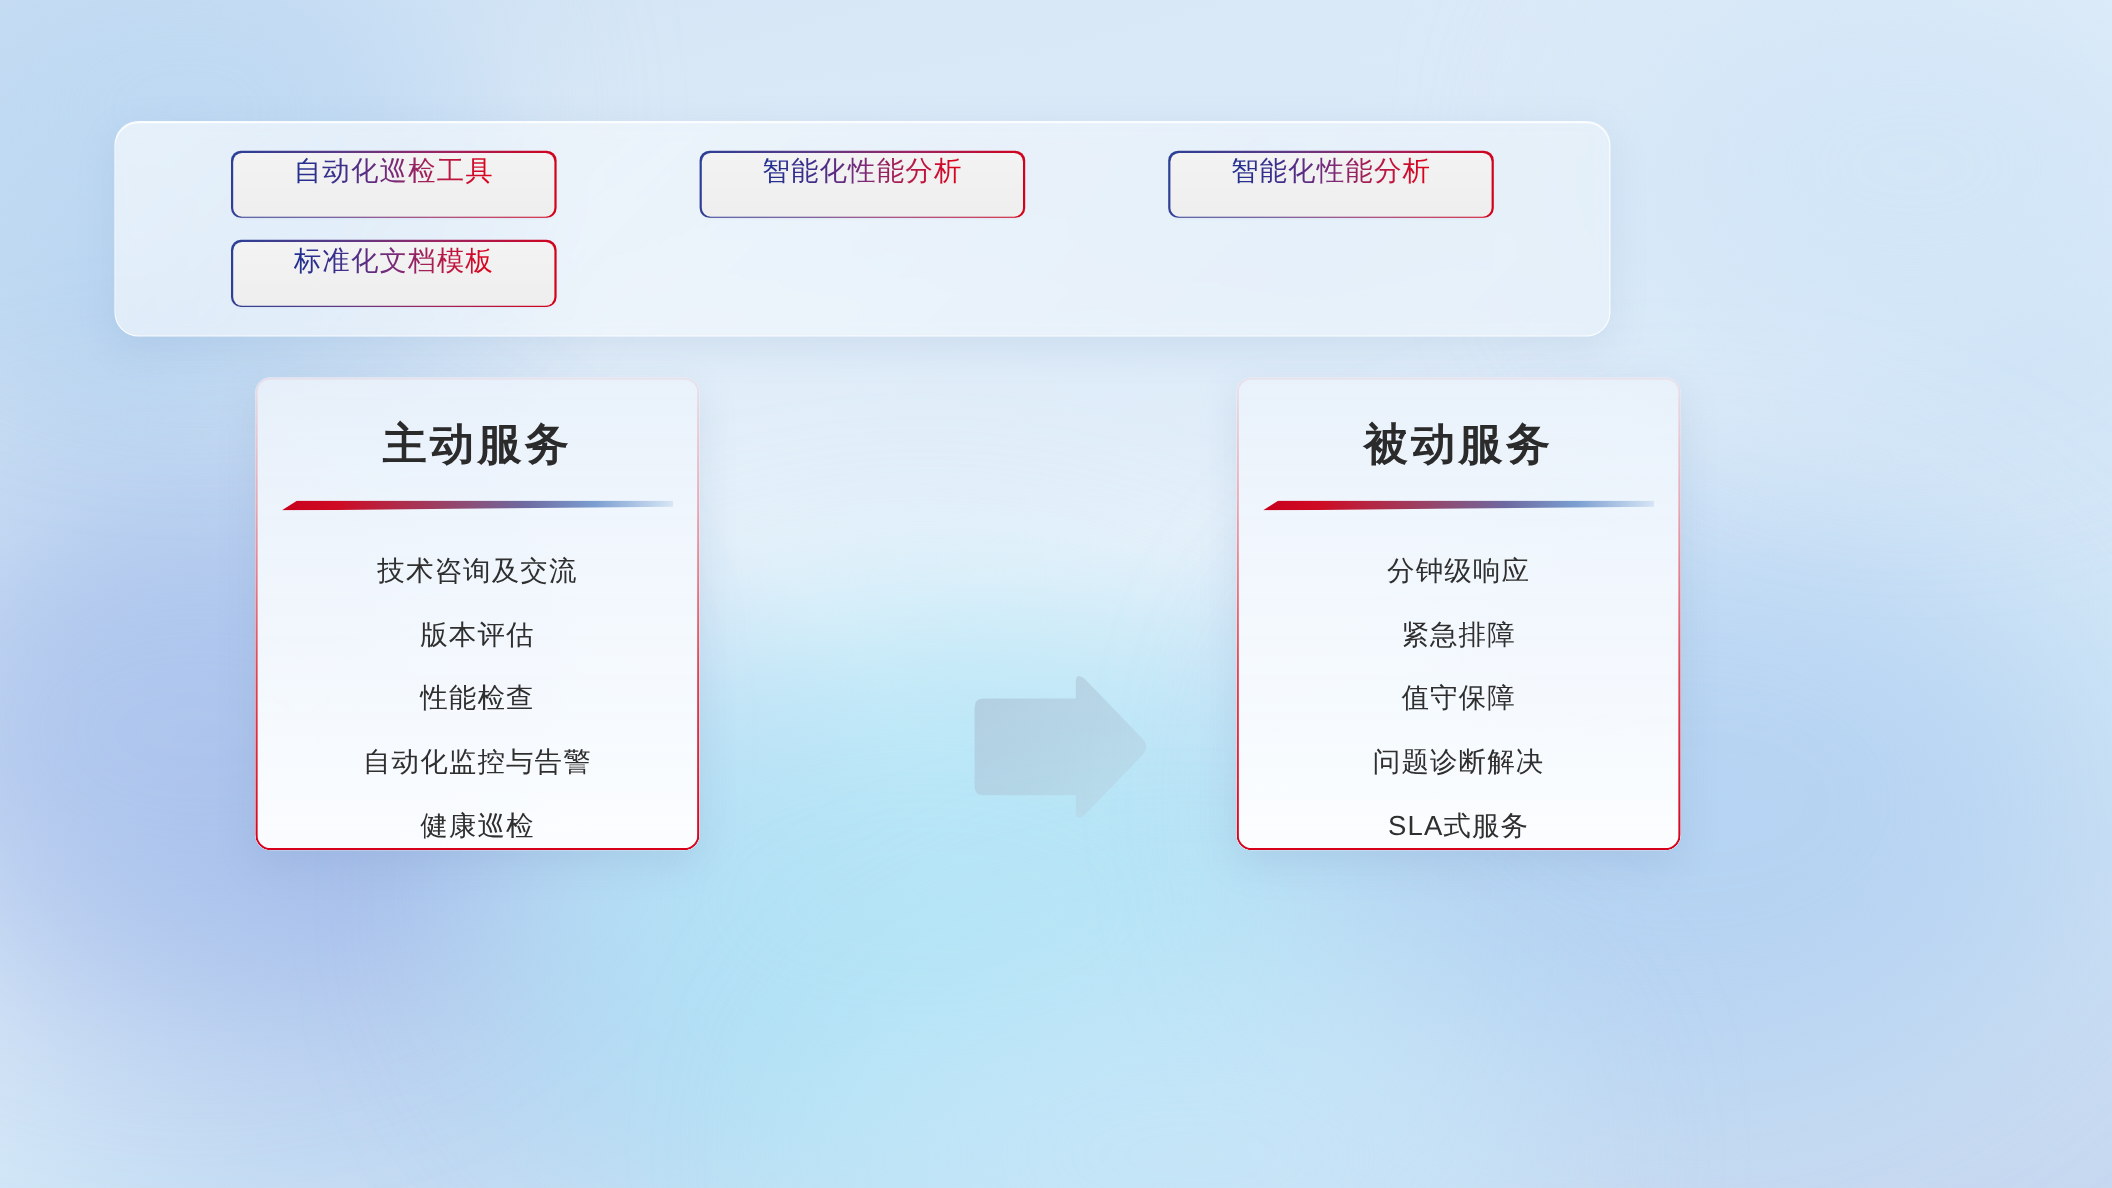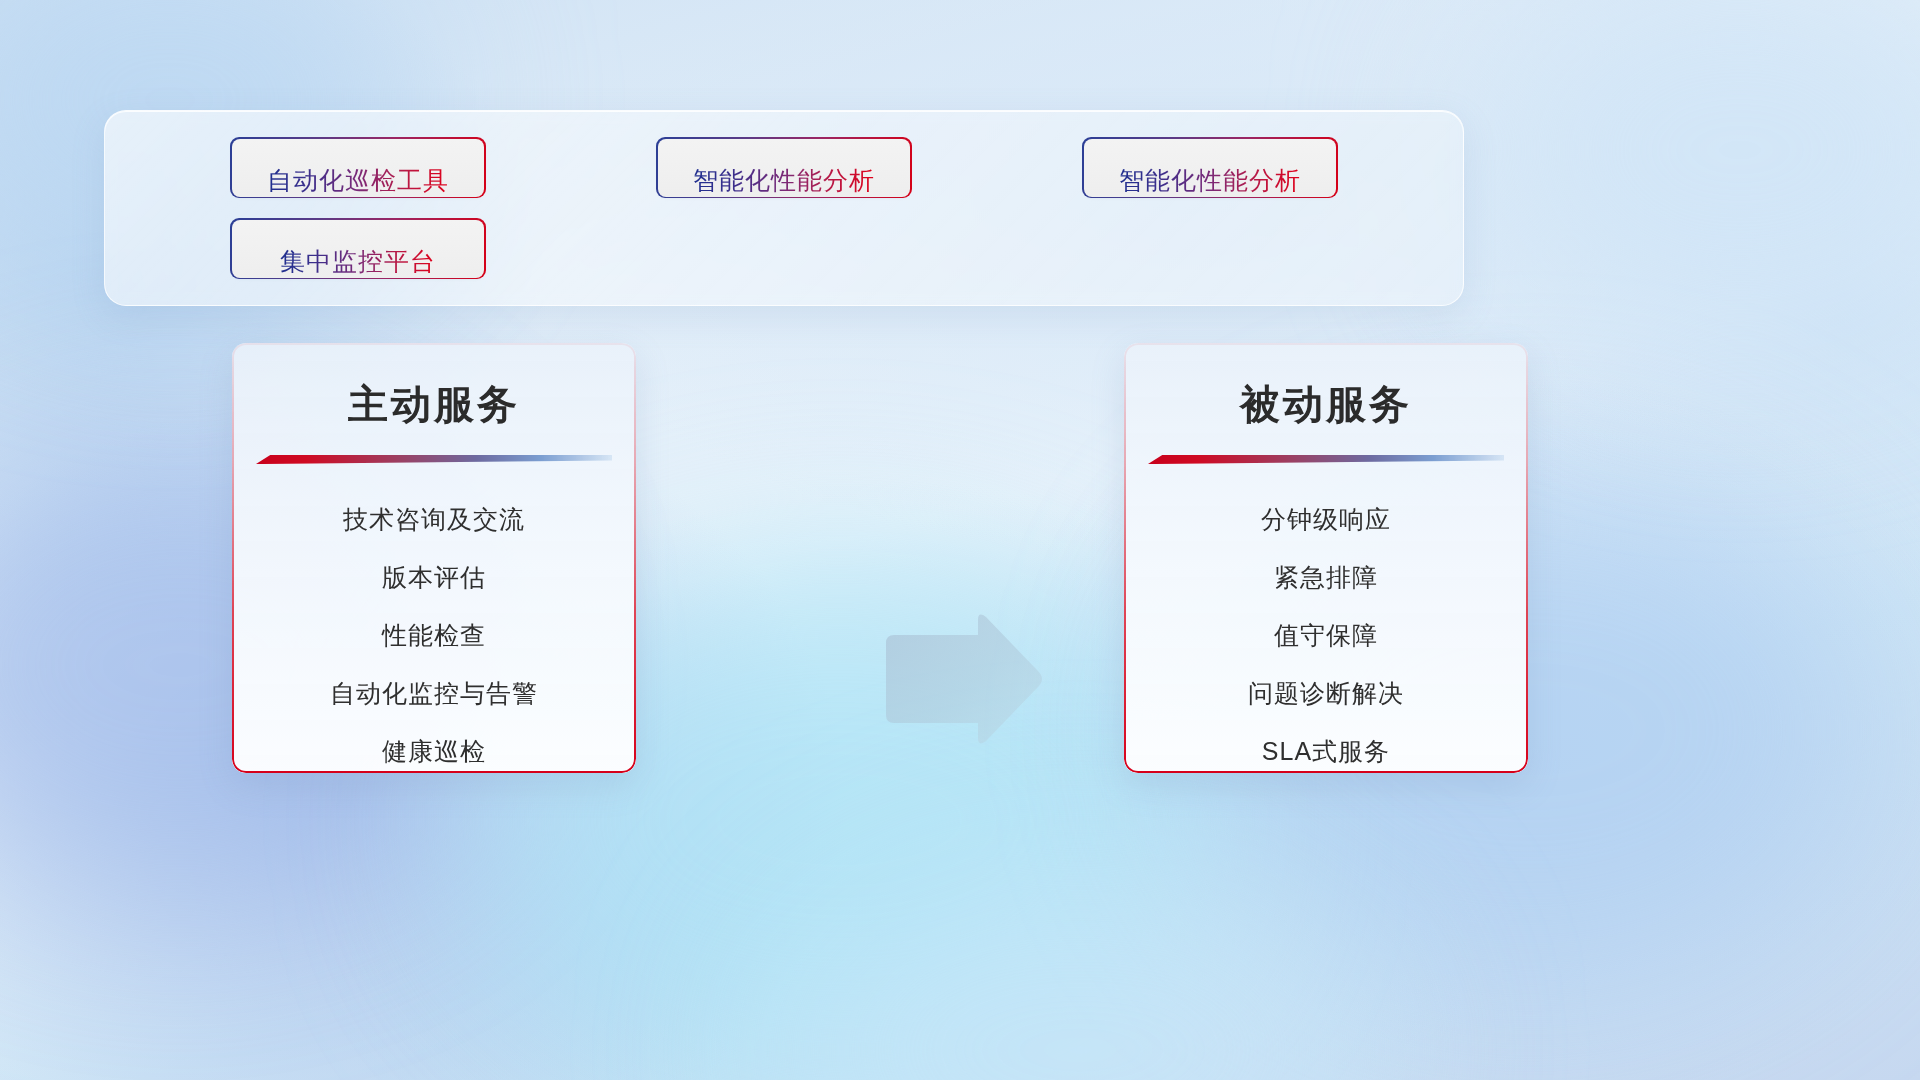--- a/index.html
+++ b/index.html
@@ -53,26 +53,26 @@
     grid-auto-rows: 1fr;
     align-items: center;
     justify-items: center;
     row-gap: 0;
     padding: 16px 40px;
   }
 
   
   .tag {
     position: relative;
-    width: 252px;
+    width: 292px;
     height: 58px;
     border-radius: 8px;
     background: #f0f0f0;
     display: flex;
-    align-items: flex-end;
+    align-items: flex-start;
     justify-content: center;
     cursor: pointer;
     box-shadow: 0 1px 3px rgba(110,130,170,0.12);
   }
   .tag::before {
     content: "";
     position: absolute;
     inset: -1.6px;
     border-radius: 9px;
     background: linear-gradient(100deg, #2b3f96 0%, #5b3a86 34%, #9b2563 62%, #d60016 100%);
@@ -187,21 +187,21 @@
     <div class="tag">
       <span class="tag-label">自动化巡检工具</span>
     </div>
     <div class="tag">
       <span class="tag-label">智能化性能分析</span>
     </div>
     <div class="tag">
       <span class="tag-label">智能化性能分析</span>
     </div>
     <div class="tag">
-      <span class="tag-label">集中监控平台</span>
+      <span class="tag-label">标准化文档模板</span>
     </div>
   </div>
 
   <div class="card card-left">
     <div class="card-title">主动服务</div>
     <div class="card-rule"></div>
     <ul class="card-list">
       <li>技术咨询及交流</li>
       <li>版本评估</li>
       <li>性能检查</li>

